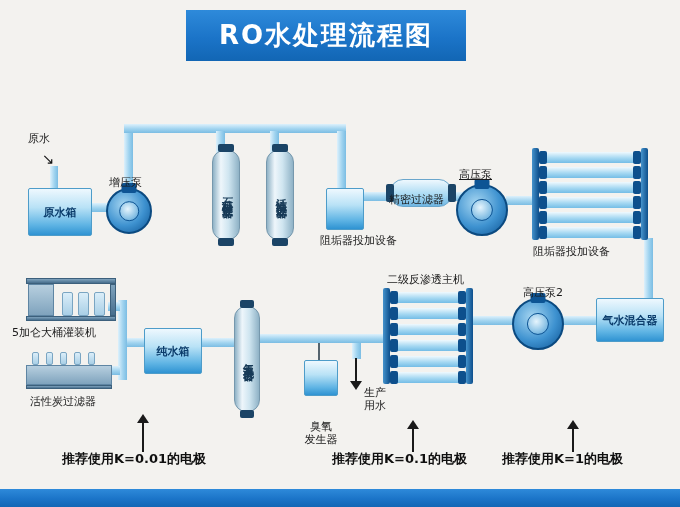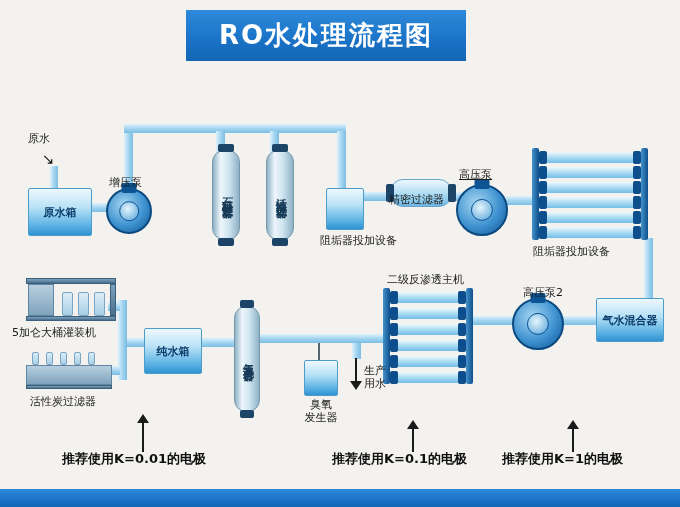--- a/index.html
+++ b/index.html
@@ -74,21 +74,21 @@
     background:linear-gradient(90deg,#4593cc,#0d4f8c); }
   .tube { position:absolute; left:10px; right:10px; height:11px; border-radius:5px;
     background:linear-gradient(180deg,#f0f9fe 0%,#a5d8f2 55%,#74bde6 100%); }
   .tube::before, .tube::after { content:""; position:absolute; top:-1px; width:8px; height:13px;
     background:#0d4f8c; border-radius:2px; }
   .tube::before { left:-3px; }
   .tube::after  { right:-3px; }
 
   
   .lbl { position:absolute; z-index:3; font-size:11px; color:#1a1a1a; white-space:nowrap; }
-  .lbl.pre { white-space:pre-line; text-align:center; line-height:13px; }
+  .lbl.pre { white-space:pre-line; text-align:center; line-height:13px;margin-top:22px; }
   .ann { position:absolute; z-index:3; font-size:13px; font-weight:bold; color:#101010; white-space:nowrap; }
   .glyph { position:absolute; z-index:3; font-size:15px; color:#111; }
 
   
   .arr-up { position:absolute; z-index:3; width:12px; }
   .arr-up::before { content:""; position:absolute; left:5px; top:7px; bottom:0; width:2px; background:#1a1a1a; }
   .arr-up::after  { content:""; position:absolute; left:0; top:0; width:0; height:0;
     border-left:6px solid transparent; border-right:6px solid transparent; border-bottom:9px solid #1a1a1a; }
   .arr-down { position:absolute; z-index:3; width:12px; }
   .arr-down::before { content:""; position:absolute; left:5px; top:0; bottom:7px; width:2px; background:#1a1a1a; }

